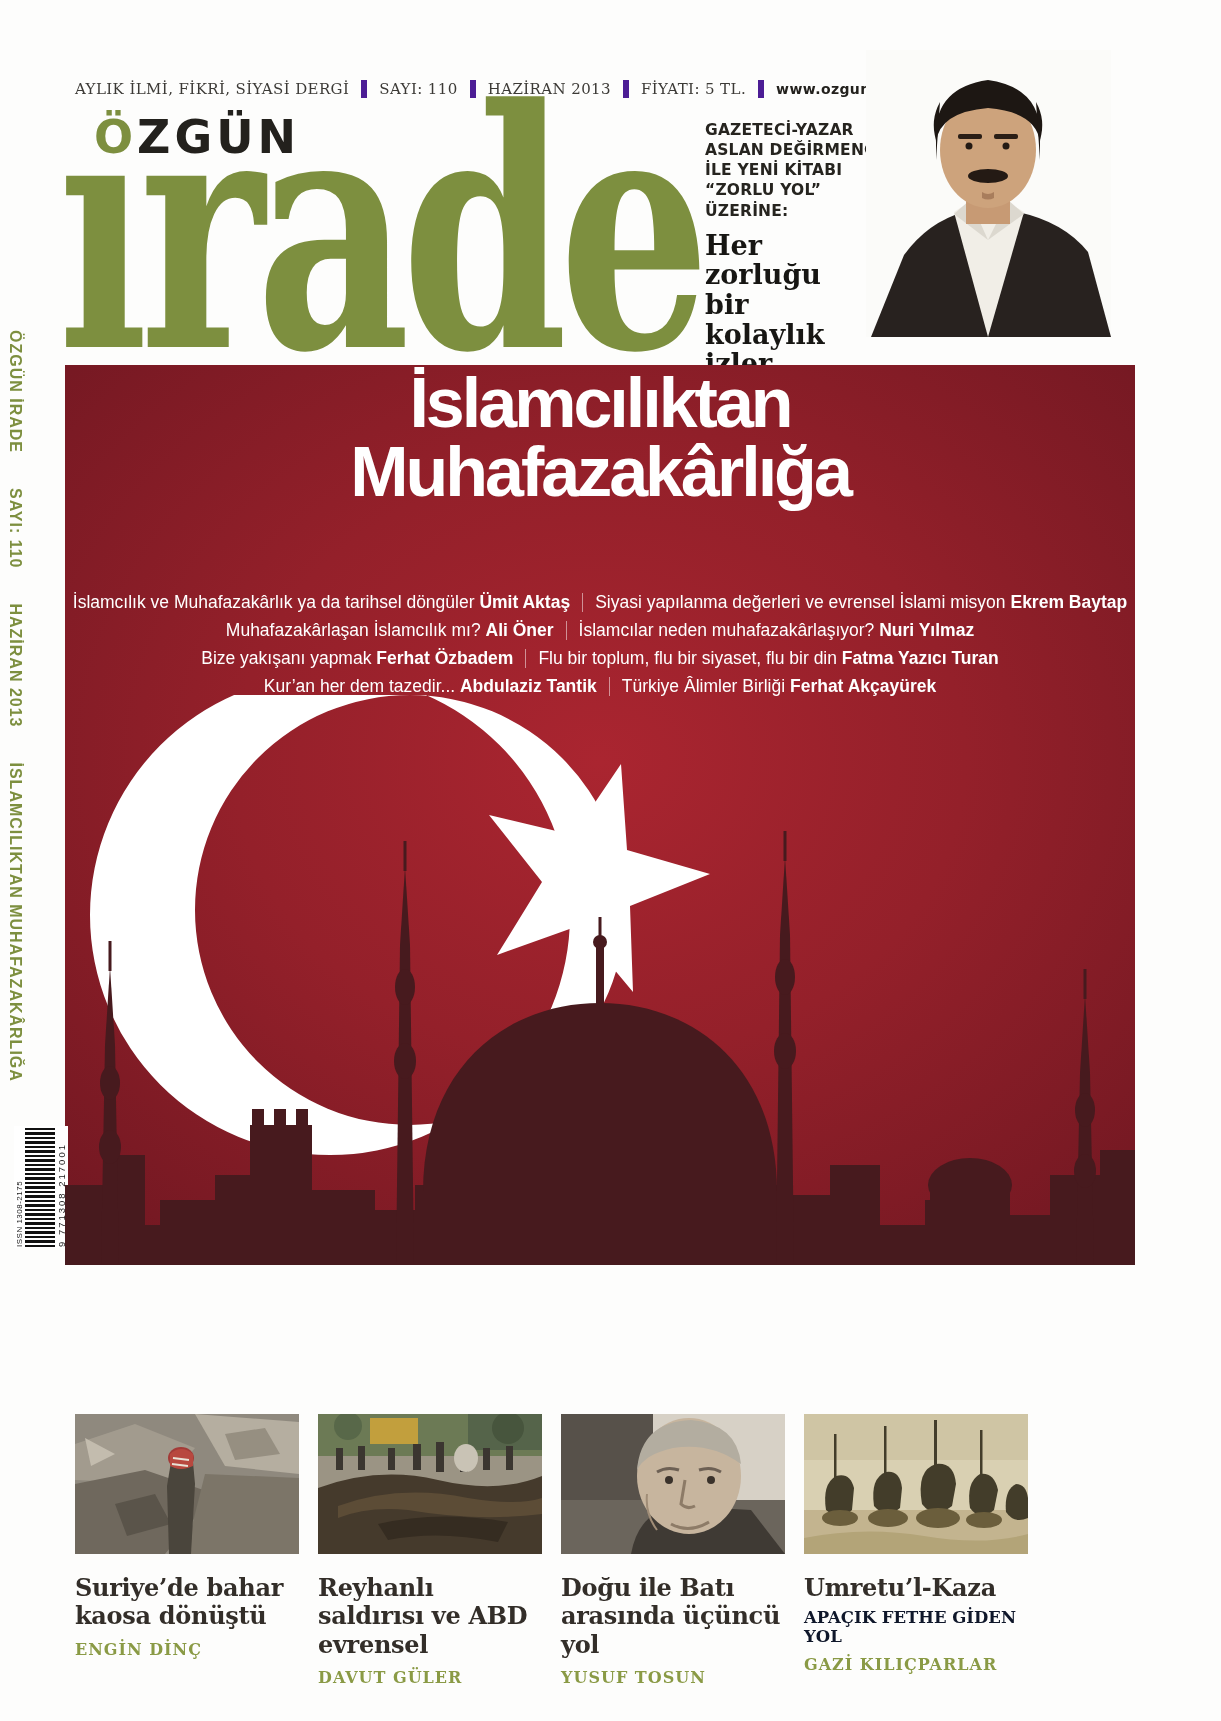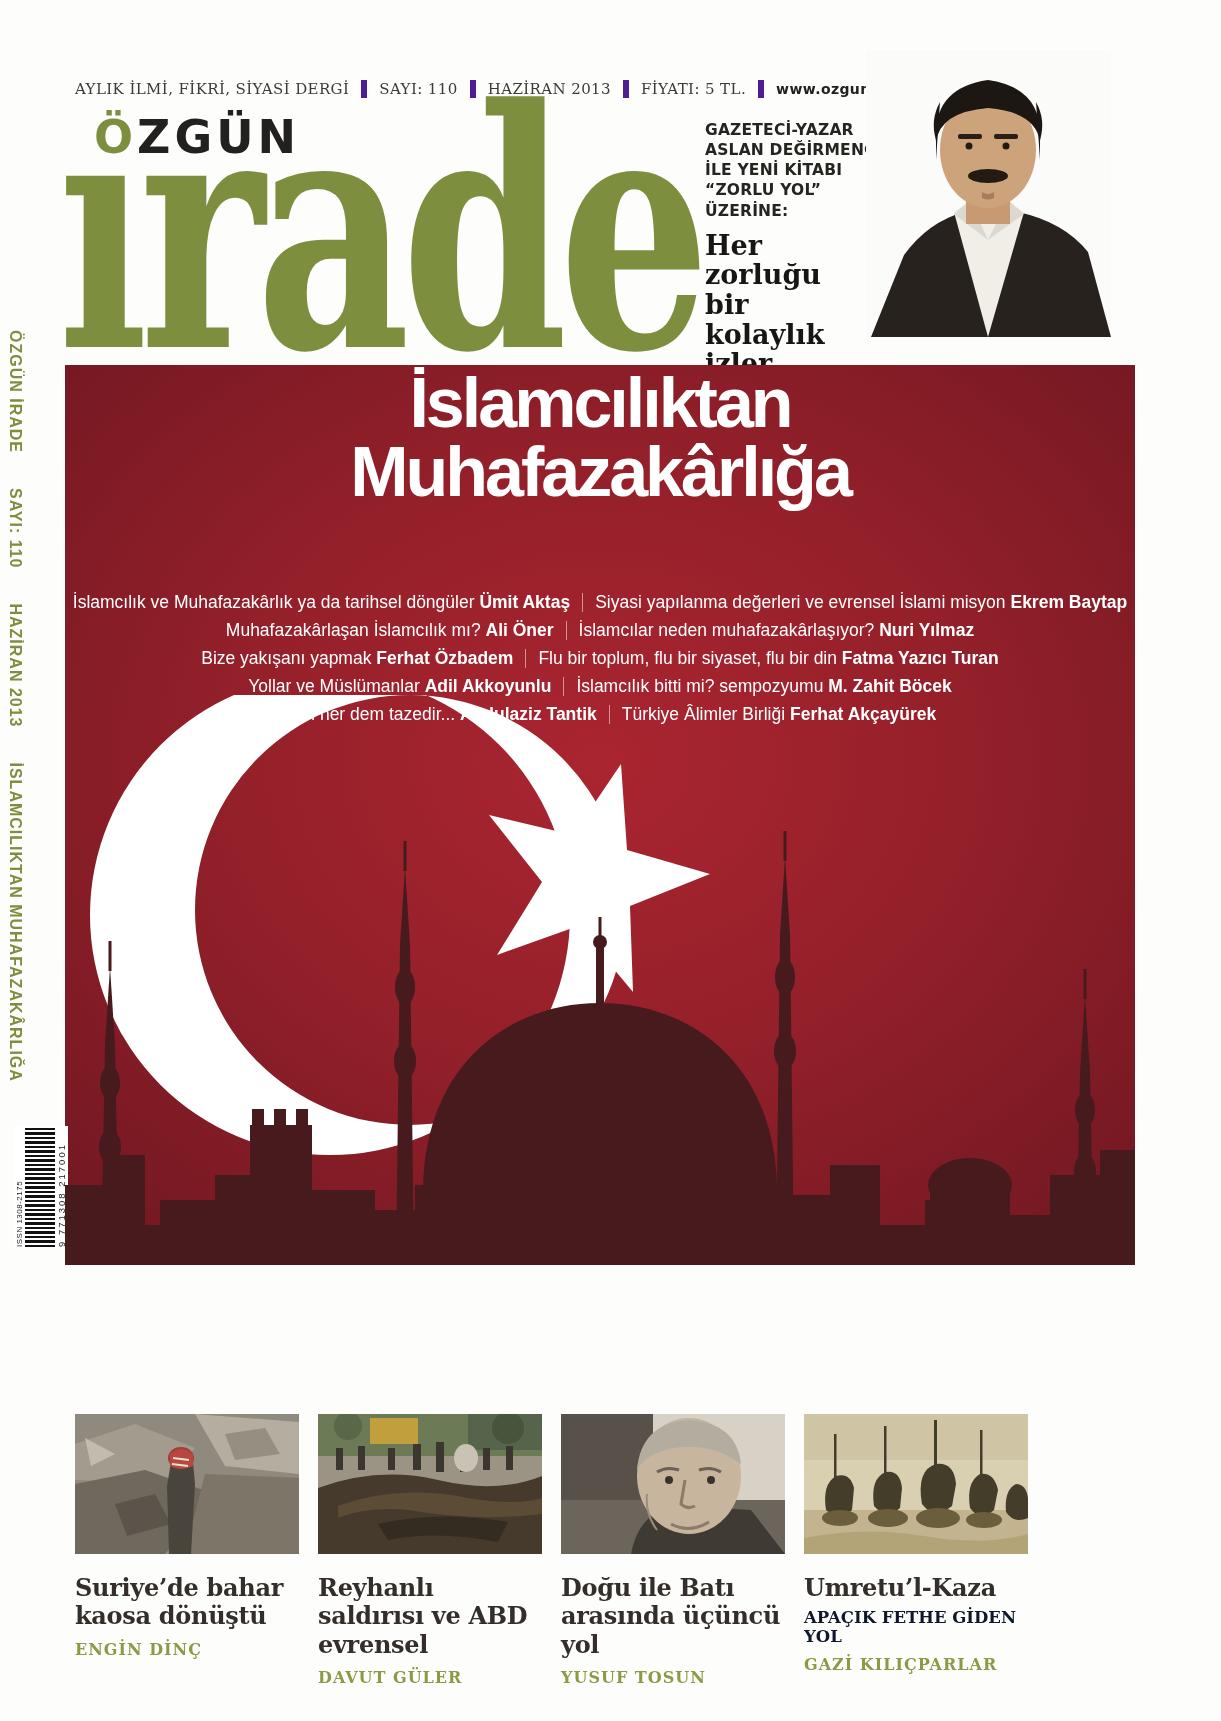--- a/index.html
+++ b/index.html
@@ -101,21 +101,20 @@
 
   <div class="cover">
     <div class="cover-title">
       <div>İslamcılıktan</div>
       <div>Muhafazakârlığa</div>
     </div>
     <div class="cover-lines">
         <div class="cover-line">İslamcılık ve Muhafazakârlık ya da tarihsel döngüler <b>Ümit Aktaş</b><span class="sep"></span>Siyasi yapılanma değerleri ve evrensel İslami misyon <b>Ekrem Baytap</b></div>
         <div class="cover-line">Muhafazakârlaşan İslamcılık mı? <b>Ali Öner</b><span class="sep"></span>İslamcılar neden muhafazakârlaşıyor? <b>Nuri Yılmaz</b></div>
         <div class="cover-line">Bize yakışanı yapmak <b>Ferhat Özbadem</b><span class="sep"></span>Flu bir toplum, flu bir siyaset, flu bir din <b>Fatma Yazıcı Turan</b></div>
-        <div class="cover-line">Yollar ve Müslümanlar <b>Adil Akkoyunlu</b><span class="sep"></span>İslamcılık bitti mi? sempozyumu <b>M. Zahit Böcek</b></div>
         <div class="cover-line">Kur’an her dem tazedir... <b>Abdulaziz Tantik</b><span class="sep"></span>Türkiye Âlimler Birliği <b>Ferhat Akçayürek</b></div>
       </div>
 
     <svg class="art" viewBox="0 0 1070 570">
 
       <path fill-rule="evenodd" fill="#ffffff" d="M505 220 A240 240 0 1 0 25 220 A240 240 0 1 0 505 220 Z
            M560 215 A215 215 0 1 1 130 215 A215 215 0 1 1 560 215 Z"></path>
 
       <polygon fill="#ffffff" points="556,69 562,155 645,179 565,211 568,297 513,231 432,260 477,187 424,120 508,140"></polygon>
 

